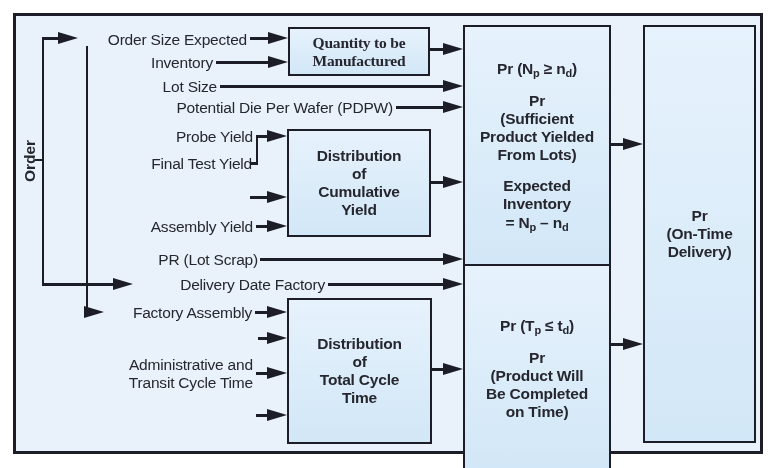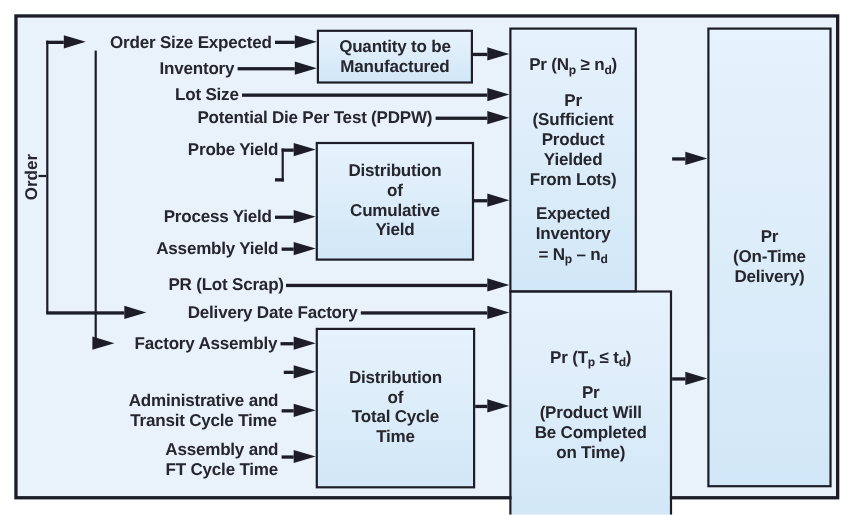--- a/index.html
+++ b/index.html
@@ -12,21 +12,21 @@
   html,body{margin:0;padding:0;background:#ffffff;}
   .canvas{
     position:relative;width:774px;height:468px;background:#ffffff;overflow:hidden;
     font-family:"Liberation Sans","DejaVu Sans",sans-serif;color:var(--txt);
   }
   .frame{
     position:absolute;left:13px;top:13px;width:750px;height:441px;
     box-sizing:border-box;border:3px solid var(--ink);background:var(--panel);
   }
   .lbl{
-    position:absolute;font-weight:700;font-size:15.5px;line-height:19px;
+    position:absolute;font-weight:400;font-size:15.5px;line-height:19px;
     letter-spacing:-0.2px;white-space:pre-line;color:var(--txt);
   }
   .lbl.two{line-height:18px;text-align:center;}
   .order-rot{
     position:absolute;left:0px;top:151px;width:60px;height:20px;
     font-weight:700;font-size:15.5px;text-align:center;line-height:20px;
     transform:rotate(-90deg);color:var(--txt);
   }
   .box{
     position:absolute;box-sizing:border-box;border:2.5px solid var(--ink);
@@ -63,31 +63,29 @@
 
   <div class="hline" style="left:42px;top:283px;width:71px;"></div>
   <div class="ahead" style="left:113px;top:278px;"></div>
 
   <div class="hline" style="left:85px;top:311px;width:3px;"></div>
   <div class="ahead" style="left:84px;top:306px;"></div>
 
   <div class="lbl" style="top:30px;right:527px;">Order Size Expected</div>
   <div class="lbl" style="top:53px;right:561px;">Inventory</div>
   <div class="lbl" style="top:77px;right:557px;">Lot Size</div>
-  <div class="lbl" style="top:98px;right:381px;">Potential Die Per Test (PDPW)</div>
+  <div class="lbl" style="top:98px;right:381px;">Potential Die Per Wafer (PDPW)</div>
   <div class="lbl" style="top:127px;right:521px;">Probe Yield</div>
-  <div class="lbl" style="top:188px;right:527px;">Process Yield</div>
+  <div class="lbl" style="top:154px;right:522px;">Final Test Yield</div>
   <div class="lbl" style="top:217px;right:521px;">Assembly Yield</div>
   <div class="lbl" style="top:250px;right:516px;">PR (Lot Scrap)</div>
   <div class="lbl" style="top:275px;right:449px;">Delivery Date Factory</div>
   <div class="lbl" style="top:303px;right:522px;">Factory Assembly</div>
   <div class="lbl two" style="top:356px;right:521px;">Administrative and
 Transit Cycle Time</div>
-  <div class="lbl two" style="top:401px;right:521px;">Assembly and
-FT Cycle Time</div>
 
   <div class="hline" style="left:250px;top:37px;width:18px;"></div>
   <div class="ahead" style="left:268px;top:32px;"></div>
 
   <div class="hline" style="left:216px;top:61px;width:52px;"></div>
   <div class="ahead" style="left:268px;top:56px;"></div>
 
   <div class="hline" style="left:220px;top:85px;width:223px;"></div>
   <div class="ahead" style="left:443px;top:80px;"></div>
 
@@ -131,40 +129,40 @@
 
   <div class="hline" style="left:432px;top:368px;width:11px;"></div>
   <div class="ahead" style="left:443px;top:363px;"></div>
 
   <div class="hline" style="left:611px;top:143px;width:12px;"></div>
   <div class="ahead" style="left:623px;top:138px;"></div>
 
   <div class="hline" style="left:611px;top:343px;width:12px;"></div>
   <div class="ahead" style="left:623px;top:338px;"></div>
 
-  <div class="box" style="left:288px;top:27px;width:142px;height:49px;">
+  <div class="box" style="left:288px;top:27px;width:142px;height:49px;font-family:Liberation Serif, serif;">
     <div class="btxt">Quantity to be
 Manufactured</div>
   </div>
 
   <div class="box" style="left:287px;top:129px;width:144px;height:108px;">
     <div class="btxt">Distribution
 of
 Cumulative
 Yield</div>
   </div>
 
   <div class="box" style="left:287px;top:298px;width:145px;height:146px;">
     <div class="btxt">Distribution
 of
 Total Cycle
 Time</div>
   </div>
 
-  <div class="box" style="left:463px;top:25px;width:116px;height:241px;gap:13px;">
+  <div class="box" style="left:463px;top:25px;width:148px;height:241px;gap:13px;">
     <div class="fline"><span>Pr (N</span><sub>p</sub><span> ≥ n</span><sub>d</sub><span>)</span></div>
     <div class="btxt">Pr
 (Sufficient
 Product Yielded
 From Lots)</div>
     <div>
       <div class="btxt">Expected
 Inventory</div>
       <div class="fline"><span>= N</span><sub>p</sub><span> – n</span><sub>d</sub><span></span></div>
     </div>

